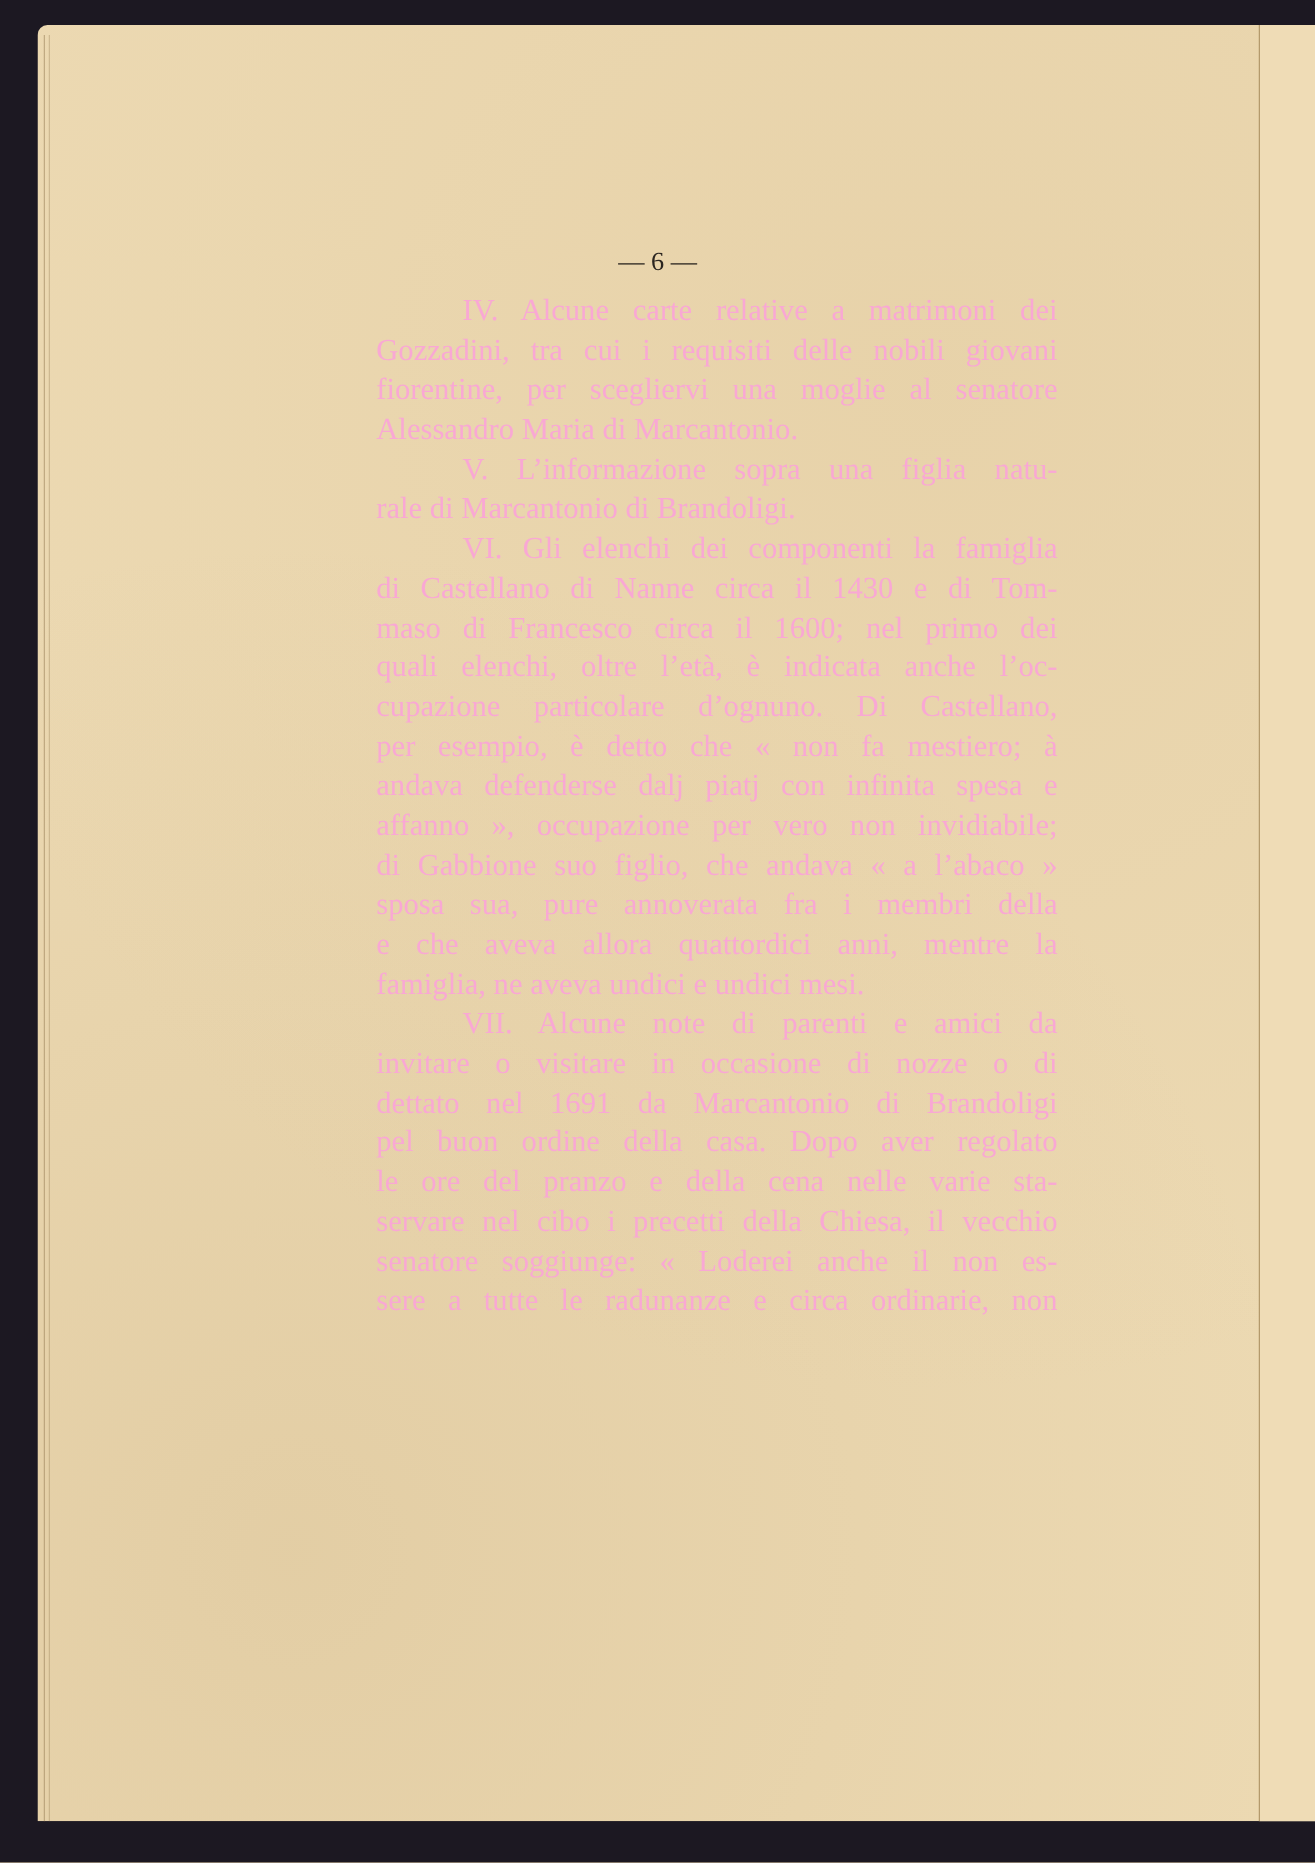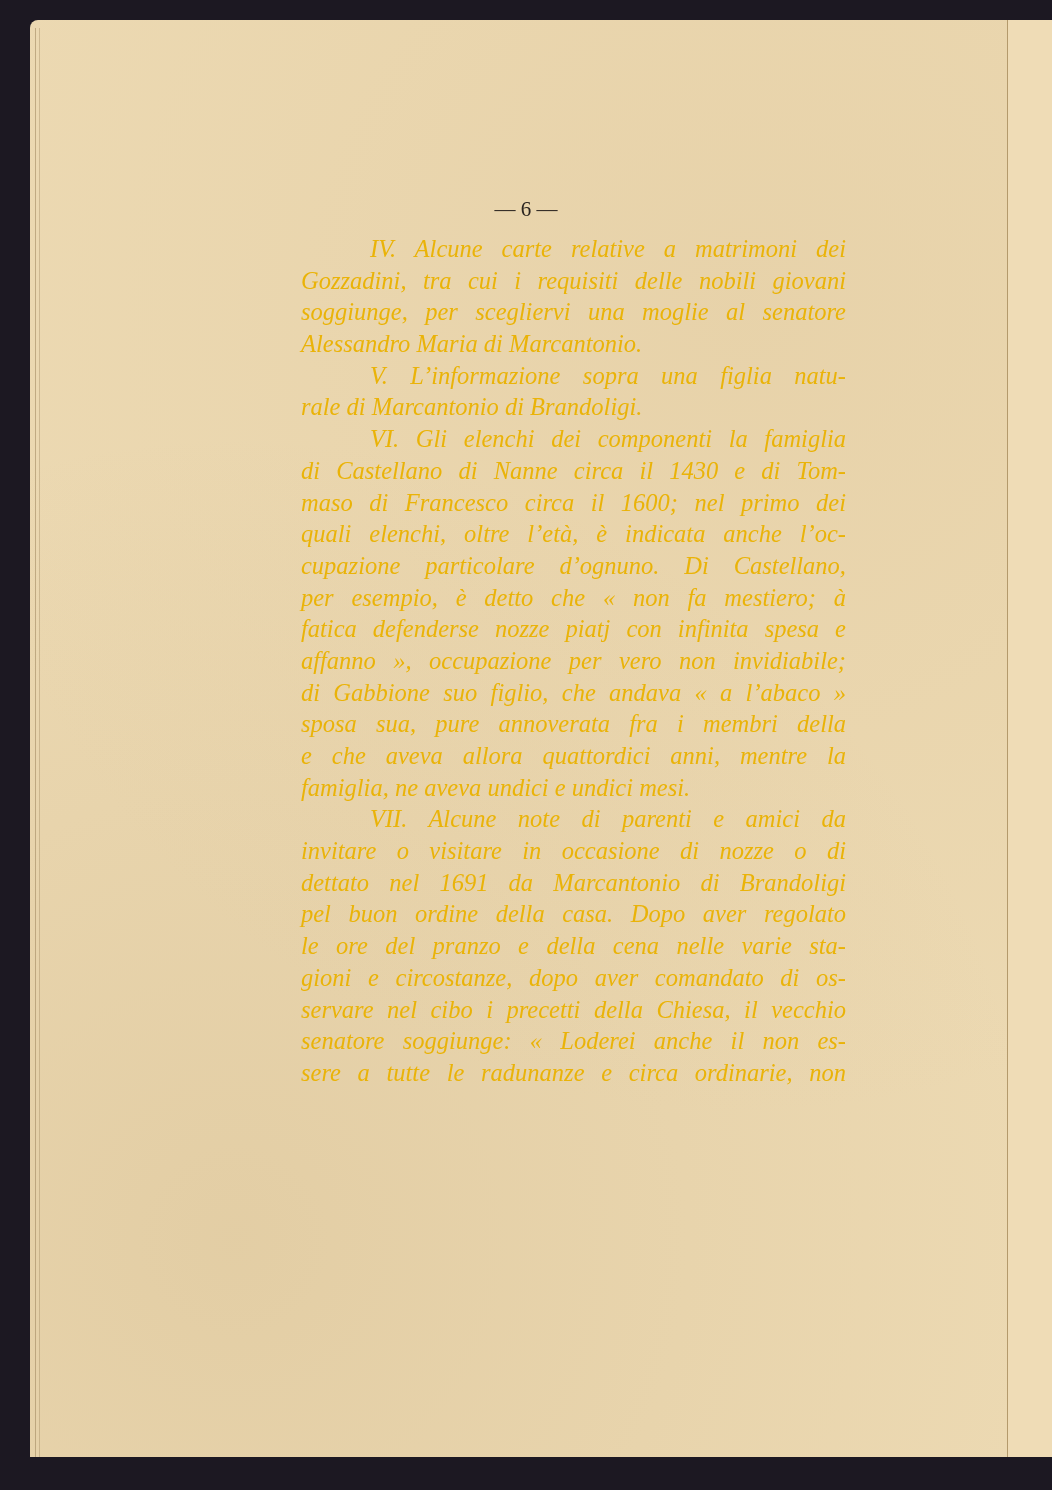--- a/index.html
+++ b/index.html
@@ -42,24 +42,23 @@
     left: 0; width: 1052px;
     top: 197px;
     text-align: center;
     font-size: 21px;
     color: #2b2520;
   }
   .text-block {
     position: absolute;
     left: 301px; top: 233px;
     width: 545px;
-    color: #eab308;
+    color: #f9a8d4;
     font-size: 24.5px;
     line-height: 31.7px;
-    font-style: italic;
   }
   .line {
     display: block;
     white-space: nowrap;
     text-align: justify;
     text-align-last: justify;
     height: 31.7px;
   }
   .line.last { text-align-last: left; }
   .line.indent { padding-left: 69px; }
@@ -73,51 +72,50 @@
   <div class="fold-line"></div>
 </div>
 
 <div class="page-number">— 6 —</div>
 
 <div class="text-block">
 
   <div>
     <span class="line indent">IV. Alcune carte relative a matrimoni dei</span>
     <span class="line">Gozzadini, tra cui i requisiti delle nobili giovani</span>
-    <span class="line">soggiunge, per scegliervi una moglie al senatore</span>
+    <span class="line">fiorentine, per scegliervi una moglie al senatore</span>
     <span class="line last">Alessandro Maria di Marcantonio.</span>
   </div>
 
   <div>
     <span class="line indent">V. L’informazione sopra una figlia natu-</span>
     <span class="line last">rale di Marcantonio di Brandoligi.</span>
   </div>
 
   <div>
     <span class="line indent">VI. Gli elenchi dei componenti la famiglia</span>
     <span class="line">di Castellano di Nanne circa il 1430 e di Tom-</span>
     <span class="line">maso di Francesco circa il 1600; nel primo dei</span>
     <span class="line">quali elenchi, oltre l’età, è indicata anche l’oc-</span>
     <span class="line">cupazione particolare d’ognuno. Di Castellano,</span>
     <span class="line">per esempio, è detto che « non fa mestiero; à</span>
-    <span class="line">fatica defenderse nozze piatj con infinita spesa e</span>
+    <span class="line">andava defenderse dalj piatj con infinita spesa e</span>
     <span class="line">affanno », occupazione per vero non invidiabile;</span>
     <span class="line">di Gabbione suo figlio, che andava « a l’abaco »</span>
     <span class="line">sposa sua, pure annoverata fra i membri della</span>
     <span class="line">e che aveva allora quattordici anni, mentre la</span>
     <span class="line last">famiglia, ne aveva undici e undici mesi.</span>
   </div>
 
   <div>
     <span class="line indent">VII. Alcune note di parenti e amici da</span>
     <span class="line">invitare o visitare in occasione di nozze o di</span>
   </div>
 
   <div>
     <span class="line">dettato nel 1691 da Marcantonio di Brandoligi</span>
     <span class="line">pel buon ordine della casa. Dopo aver regolato</span>
     <span class="line">le ore del pranzo e della cena nelle varie sta-</span>
-    <span class="line">gioni e circostanze, dopo aver comandato di os-</span>
     <span class="line">servare nel cibo i precetti della Chiesa, il vecchio</span>
     <span class="line">senatore soggiunge: « Loderei anche il non es-</span>
     <span class="line">sere a tutte le radunanze e circa ordinarie, non</span>
   </div>
 </div>
 
 </body></html>

